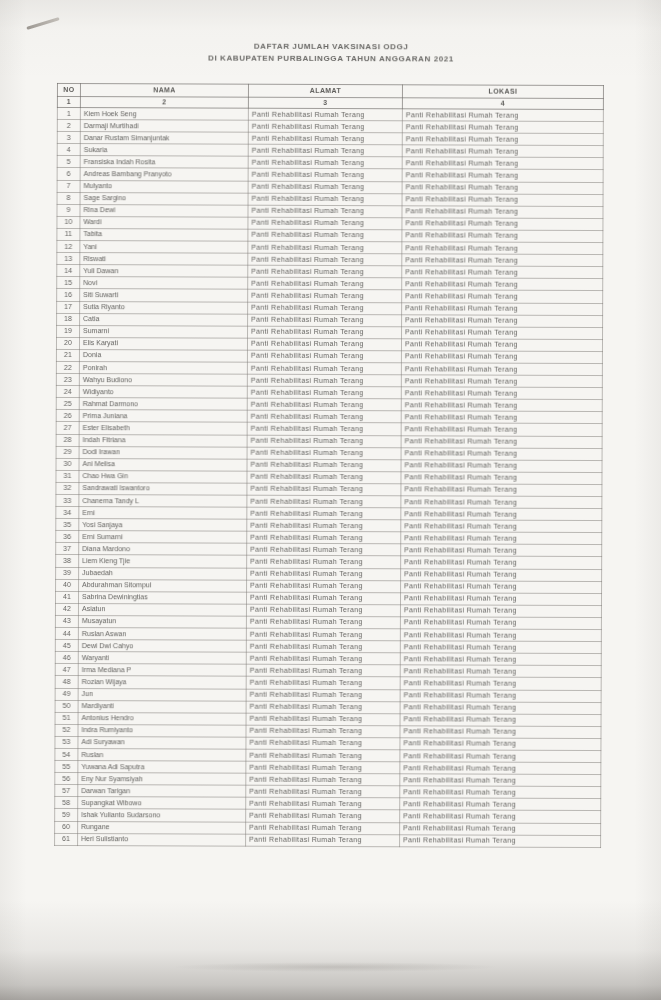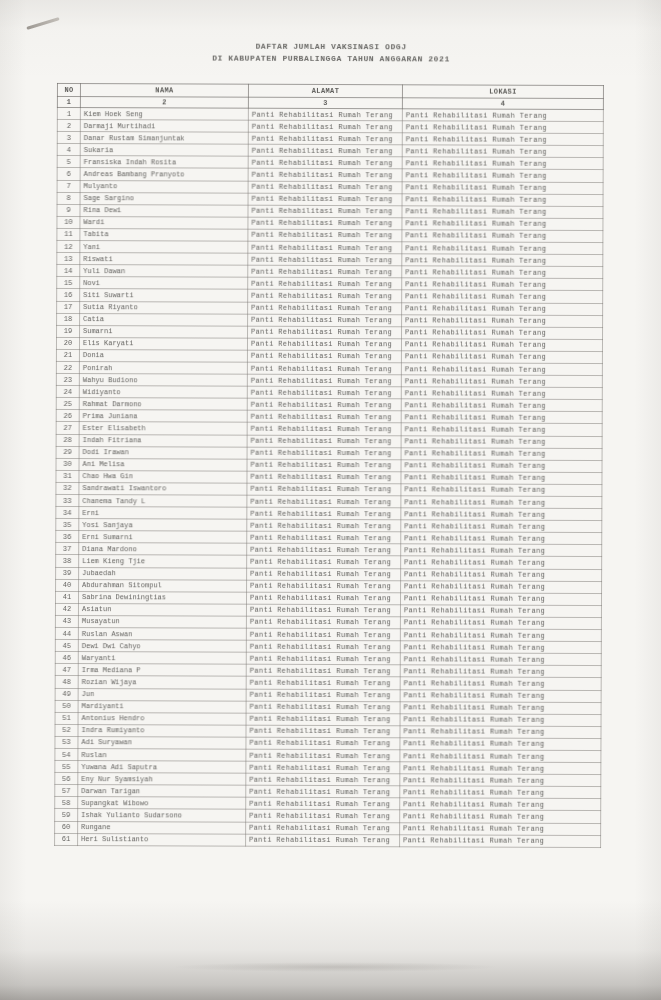--- a/index.html
+++ b/index.html
@@ -22,21 +22,20 @@
         rgba(120,115,110,0.00) 90%,
         rgba(110,105,100,0.10) 95%,
         rgba(90,85,80,0.30) 98.5%,
         rgba(70,65,60,0.45) 100%),
       linear-gradient(90deg,
         rgba(120,115,110,0.08) 0%,
         rgba(120,115,110,0.00) 4%,
         rgba(120,115,110,0.00) 96%,
         rgba(120,115,110,0.08) 100%),
       #f6f5f2;
-    font-family: Liberation Mono, monospace;
   }
   .pen-mark {
     position: absolute;
     left: 26px;
     top: 22px;
     width: 34px;
     height: 3px;
     border-radius: 2px;
     background: linear-gradient(90deg, #9d9892, #c3bfb9);
     transform: rotate(-17deg);

